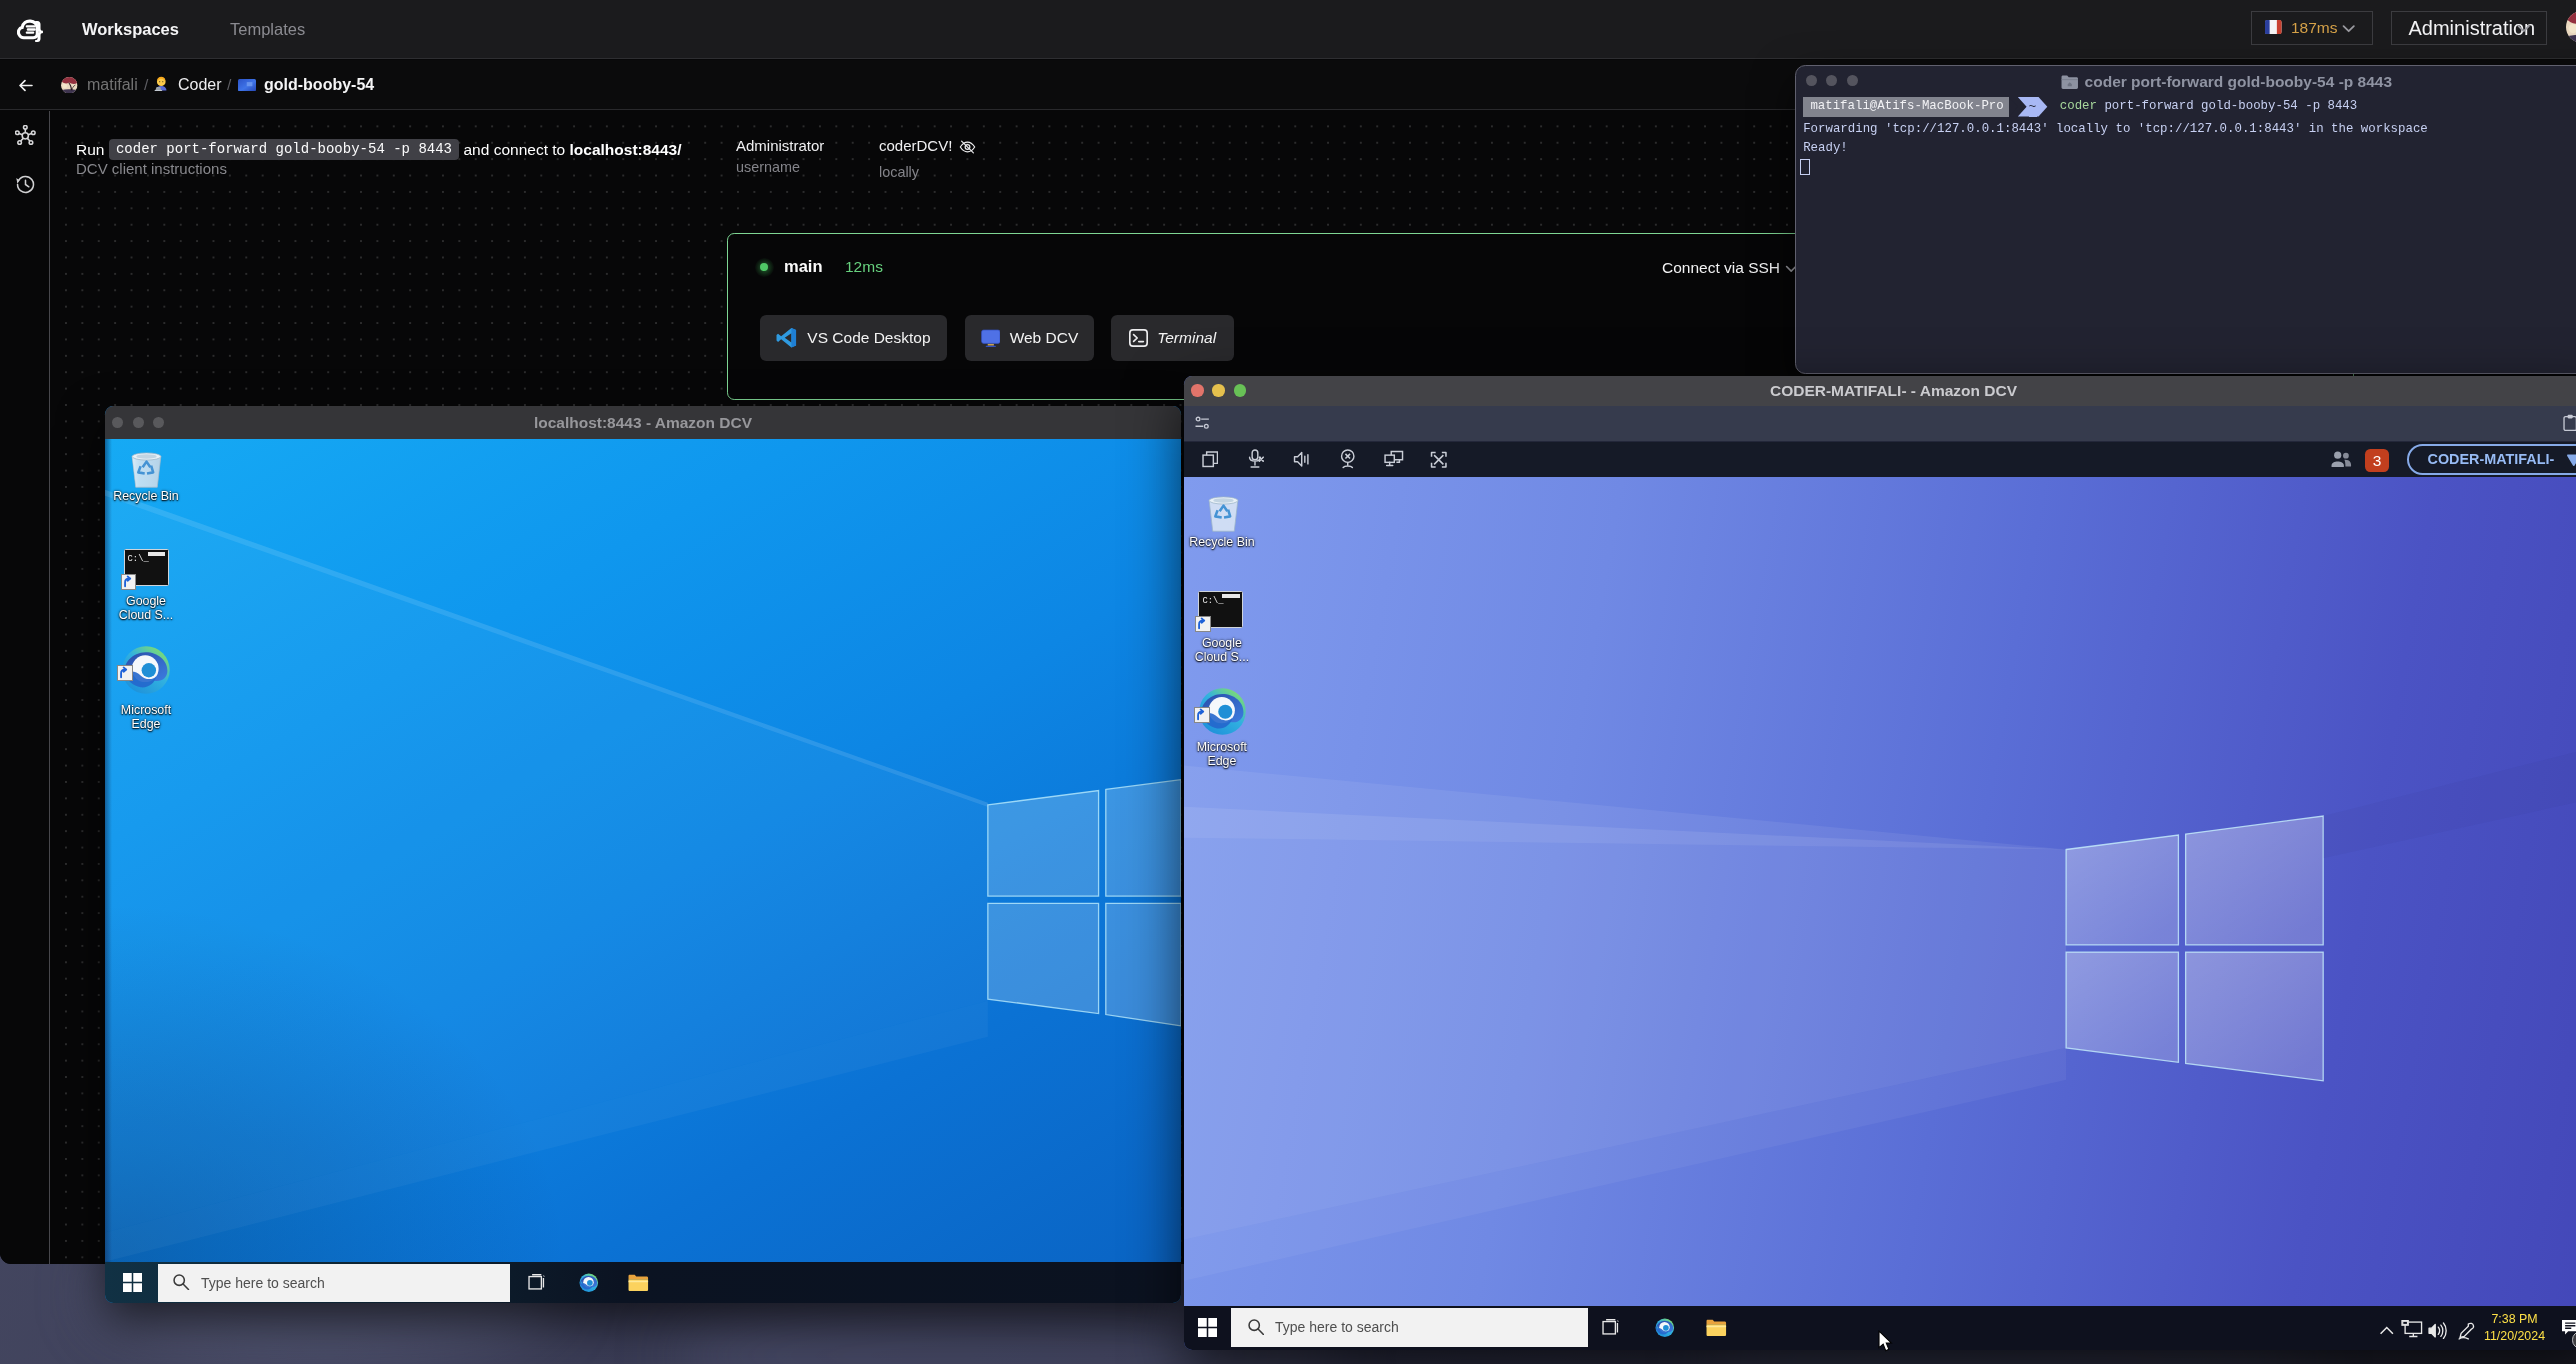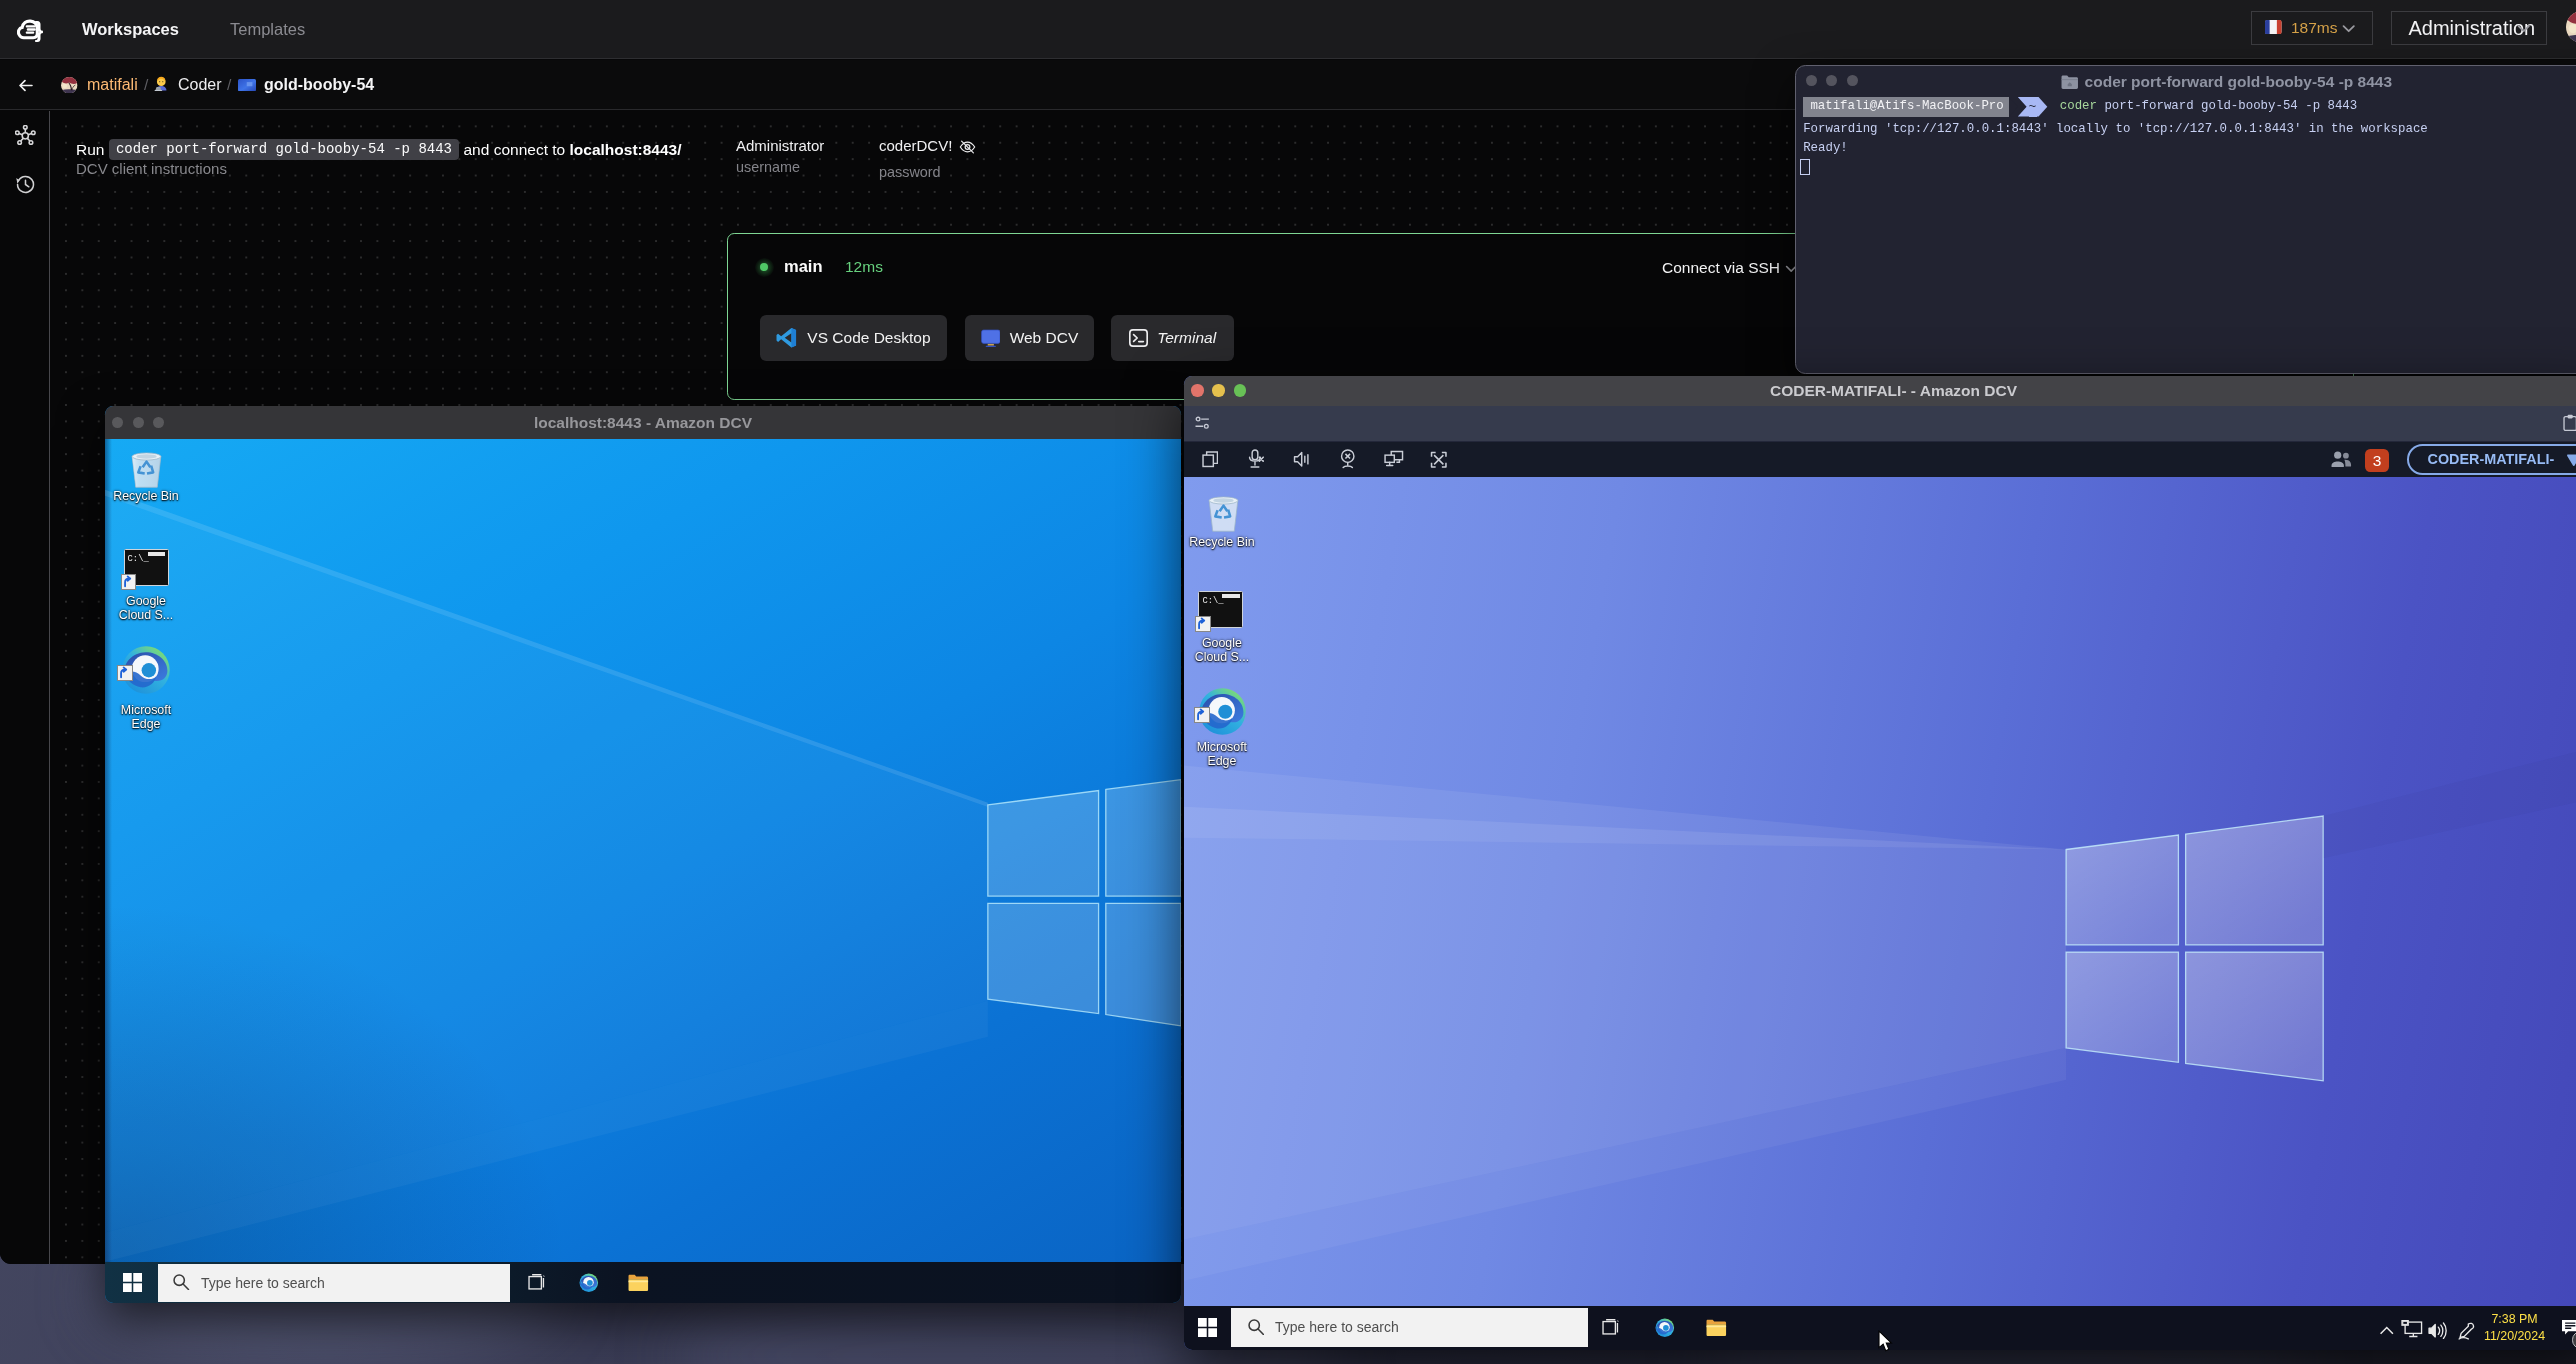--- a/index.html
+++ b/index.html
@@ -111,21 +111,21 @@
         <g clip-path="url(#avc2)">
           <rect width="62" height="62" fill="#ead9c0"></rect>
           <path d="M0 14 C10 2 30 -4 48 4 C58 9 64 16 62 22 L62 0 L0 0 Z" fill="#7e2836"></path>
           <path d="M0 14 C10 2 30 -4 48 4 C58 9 64 16 62 22 C50 30 38 26 30 21 C20 28 8 24 0 14 Z" fill="#93303f"></path>
           <path d="M0 50 C20 44 44 46 62 50 L62 62 L0 62 Z" fill="#3f3550"></path>
           <path d="M30 21 C37 28 41 38 42 50 L37 50 C37 38 33 28 27 22 Z" fill="#2a1822"></path>
           <path d="M42 50 C42 42 46 34 54 30" stroke="#2a1822" stroke-width="2.5" fill="none"></path>
           <circle cx="14" cy="34" r="9" fill="#f5e8cd" opacity="0.8"></circle>
         </g>
       </svg>
-      <span style="position:absolute; left:87px; top:15.5px; font-size:16px; color:#fdba74;">matifali</span>
+      <span style="position:absolute; left:87px; top:15.5px; font-size:16px; color:#737373;">matifali</span>
       <span style="position:absolute; left:144px; top:15.5px; font-size:15.5px; color:#5e5e63;">/</span>
 
       <svg style="position:absolute; left:153px; top:16px;" width="16.5" height="16.5" viewBox="0 0 32 32">
         <circle cx="16" cy="11" r="8.4" fill="#fccb4d"></circle>
         <path d="M8 9 C8 4 12 1.6 16 1.6 C20 1.6 24 4 24 9 L22.5 9 C21 6 18 5.2 16 5.2 C14 5.2 11 6 9.5 9 Z" fill="#f7a81c"></path>
         <circle cx="13" cy="11" r="1.1" fill="#5c4a1e"></circle>
         <circle cx="19" cy="11" r="1.1" fill="#5c4a1e"></circle>
         <path d="M6 28 C6 22 11 19.4 16 19.4 C21 19.4 26 22 26 28 Z" fill="#5a6bd8"></path>
         <path d="M7 21.5 L14 21.5 L16 27.5 L4.5 27.5 Z" fill="#9aa3ad"></path>
         <path d="M3.5 27.3 L17 27.3 L18 29 L3 29 Z" fill="#c3cad2"></path>
@@ -177,21 +177,21 @@
     <div style="position:absolute; left:736px; top:137px; font-size:15px; color:#f0f0f2;">Administrator</div>
     <div style="position:absolute; left:736px; top:159px; font-size:14.4px; color:#84848a;">username</div>
     <div style="position:absolute; left:879px; top:137px; font-size:15px; color:#f0f0f2;">coderDCV!</div>
     <svg style="position:absolute; left:959px; top:140px;" width="17" height="14" viewBox="0 0 33 27">
       <g stroke="#ececee" stroke-width="2.3" fill="none" stroke-linecap="round">
         <path d="M2.5 13.5 C7 6.5 12 4 16.5 4 C21 4 26 6.5 30.5 13.5 C26 20.5 21 23 16.5 23 C12 23 7 20.5 2.5 13.5 Z" stroke-linejoin="round"></path>
         <circle cx="16.5" cy="13.5" r="4.6"></circle>
         <path d="M5 2 L28 25"></path>
       </g>
     </svg>
-    <div style="position:absolute; left:879px; top:164px; font-size:14.4px; color:#84848a;">password</div>
+    <div style="position:absolute; left:879px; top:164px; font-size:14.4px; color:#84848a;">locally</div>
 
     <div id="panel">
       <div style="position:absolute; left:27px; top:24px; width:18.5px; height:18.5px; border-radius:50%; background:radial-gradient(circle, rgba(64,192,87,0.5) 0%, rgba(64,192,87,0.12) 55%, transparent 75%);"></div>
       <div style="position:absolute; left:32px; top:29px; width:8.2px; height:8.2px; border-radius:50%; background:#4fc966;"></div>
       <div style="position:absolute; left:56px; top:23px; font-size:16.5px; font-weight:bold; color:#fafafa;">main</div>
       <div style="position:absolute; left:117px; top:24px; font-size:15.5px; color:#67d17e;">12ms</div>
       <div style="position:absolute; left:934px; top:25px; font-size:15.5px; color:#f2f2f3;">Connect via SSH</div>
       <svg style="position:absolute; left:1057px; top:31px;" width="12.4" height="8.2" viewBox="0 0 24 16">
         <path d="M3 3 L12 12 L21 3" stroke="#9a9aa0" stroke-width="3.2" fill="none" stroke-linecap="round" stroke-linejoin="round"></path>
       </svg>

